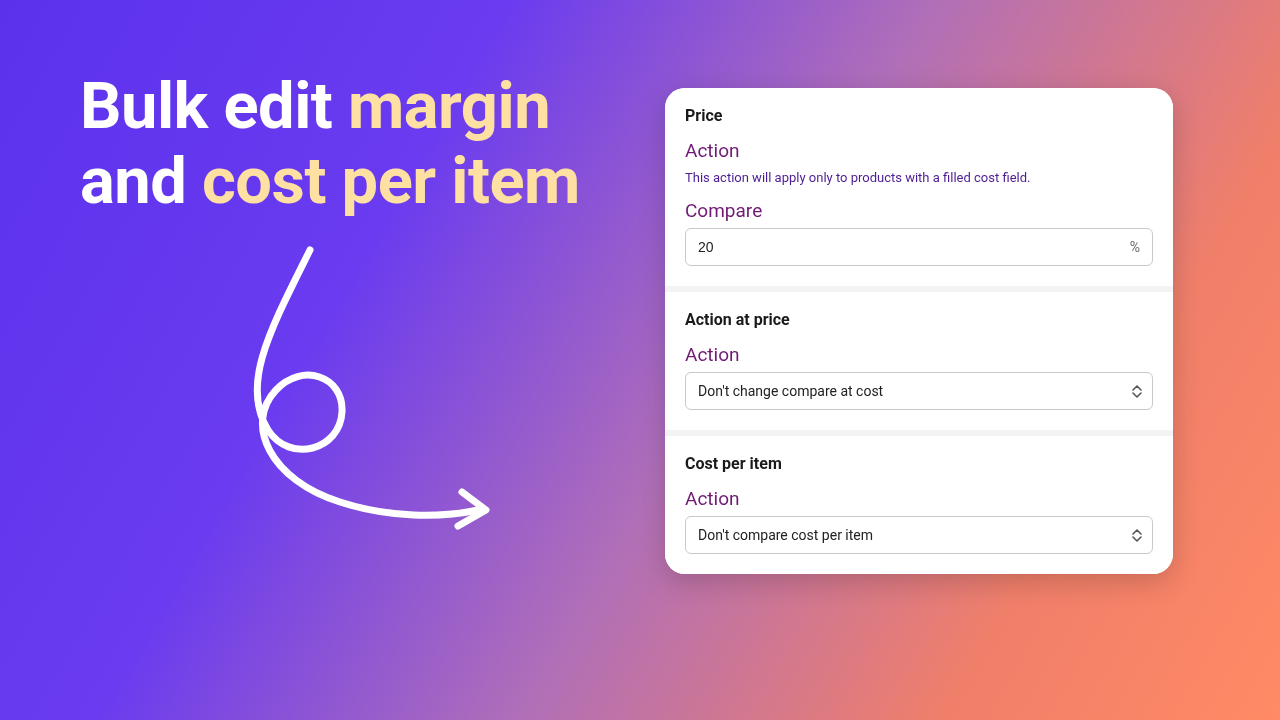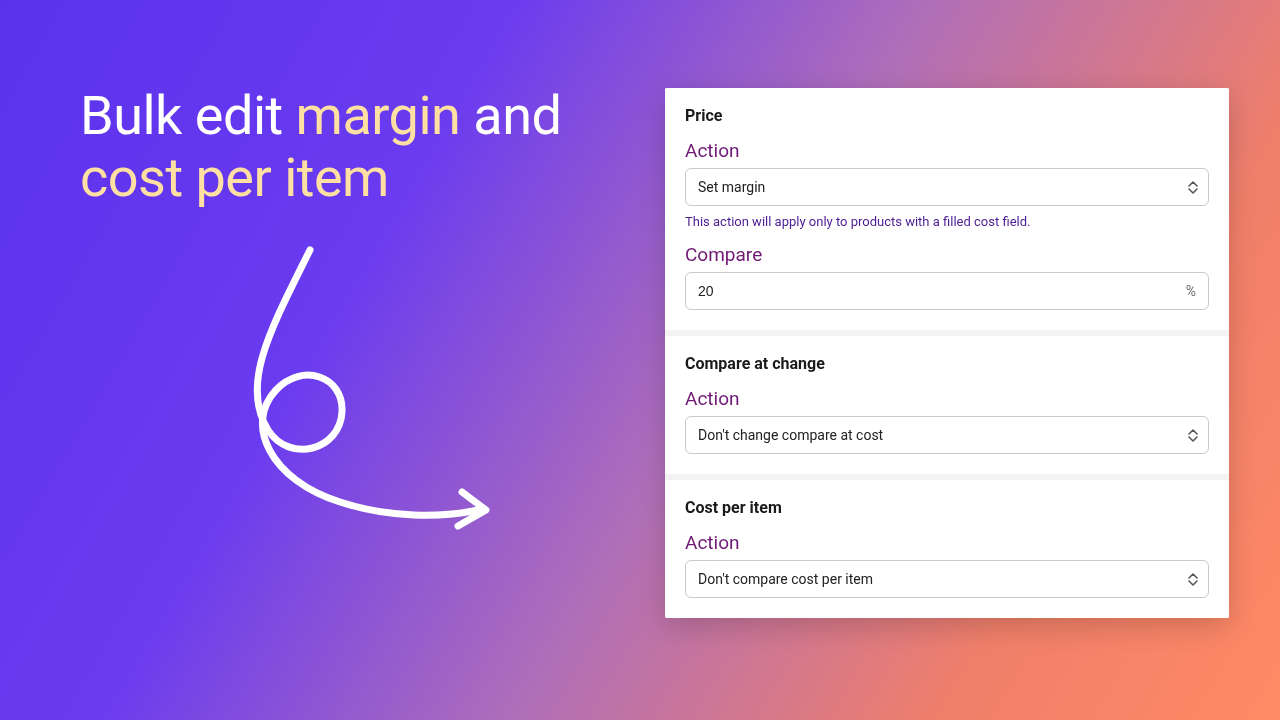--- a/index.html
+++ b/index.html
@@ -4,40 +4,40 @@
 <style>
   * { box-sizing: border-box; margin: 0; padding: 0; }
   html, body { width: 1280px; height: 720px; overflow: hidden; font-family: -apple-system, BlinkMacSystemFont, "Segoe UI", Roboto, Helvetica, Arial, sans-serif; }
   .bg {
     width: 1280px; height: 720px;
     background: linear-gradient(120deg, #5b32ec 0%, #6a3bf0 30%, #b06fb8 55%, #f07f6a 80%, #ff8a65 100%);
     position: relative;
   }
   .headline {
     position: absolute;
-    left: 80px; top: 85px;
+    left: 80px; top: 69px;
     width: 520px;
-    font-weight: 400;
-    font-size: 54px;
+    font-weight: 700;
+    font-size: 65px;
     line-height: 1.15;
     color: #ffffff;
     letter-spacing: -0.5px;
   }
   .headline .hl-accent { color: #ffe0a3; }
   .arrow {
     position: absolute;
     left: 190px; top: 240px;
     width: 310px; height: 300px;
   }
   .panel {
     position: absolute;
     left: 665px; top: 88px;
-    width: 564px;
+    width: 508px;
     background: #f3f3f3;
-    border-radius: 2px;
+    border-radius: 20px;
     box-shadow: 0 8px 28px rgba(0,0,0,0.18);
     overflow: hidden;
   }
   .card {
     background: #ffffff;
     padding: 18px 20px 20px 20px;
   }
   .card + .card { margin-top: 6px; }
   .card-title {
     font-size: 16px;
@@ -119,44 +119,33 @@
              C 54,184 80,240 150,262
              C 200,278 250,278 288,270" fill="none" stroke="#ffffff" stroke-width="7" stroke-linecap="round"></path>
     <path d="M272,252 L296,270 L268,286" fill="none" stroke="#ffffff" stroke-width="7" stroke-linecap="round" stroke-linejoin="round"></path>
   </svg>
 
   <div class="panel">
 
     <div class="card">
       <div class="card-title">Price</div>
       <label class="field-label">Action</label>
-      <div class="select">
-        <span>Set margin</span>
-        <span class="caret">
-          <svg width="10" height="6" viewBox="0 0 10 6">
-              <path d="M1 5 L5 1 L9 5" fill="none" stroke="#555" stroke-width="1.6" stroke-linecap="round" stroke-linejoin="round"></path>
-            </svg>
-          <svg width="10" height="6" viewBox="0 0 10 6">
-              <path d="M1 1 L5 5 L9 1" fill="none" stroke="#555" stroke-width="1.6" stroke-linecap="round" stroke-linejoin="round"></path>
-            </svg>
-        </span>
-      </div>
       <div class="help-text">This action will apply only to products with a filled cost field.</div>
 
       <div class="field-group">
         <label class="field-label">Compare</label>
         <div class="input-wrap">
           <input type="text" value="20" style="">
           <span class="input-suffix">%</span>
         </div>
       </div>
     </div>
 
     <div class="card">
-      <div class="card-title">Compare at change</div>
+      <div class="card-title">Action at price</div>
       <label class="field-label">Action</label>
       <div class="select">
         <span>Don't change compare at cost</span>
         <span class="caret">
           <svg width="10" height="6" viewBox="0 0 10 6">
               <path d="M1 5 L5 1 L9 5" fill="none" stroke="#555" stroke-width="1.6" stroke-linecap="round" stroke-linejoin="round"></path>
             </svg>
           <svg width="10" height="6" viewBox="0 0 10 6">
               <path d="M1 1 L5 5 L9 1" fill="none" stroke="#555" stroke-width="1.6" stroke-linecap="round" stroke-linejoin="round"></path>
             </svg>

